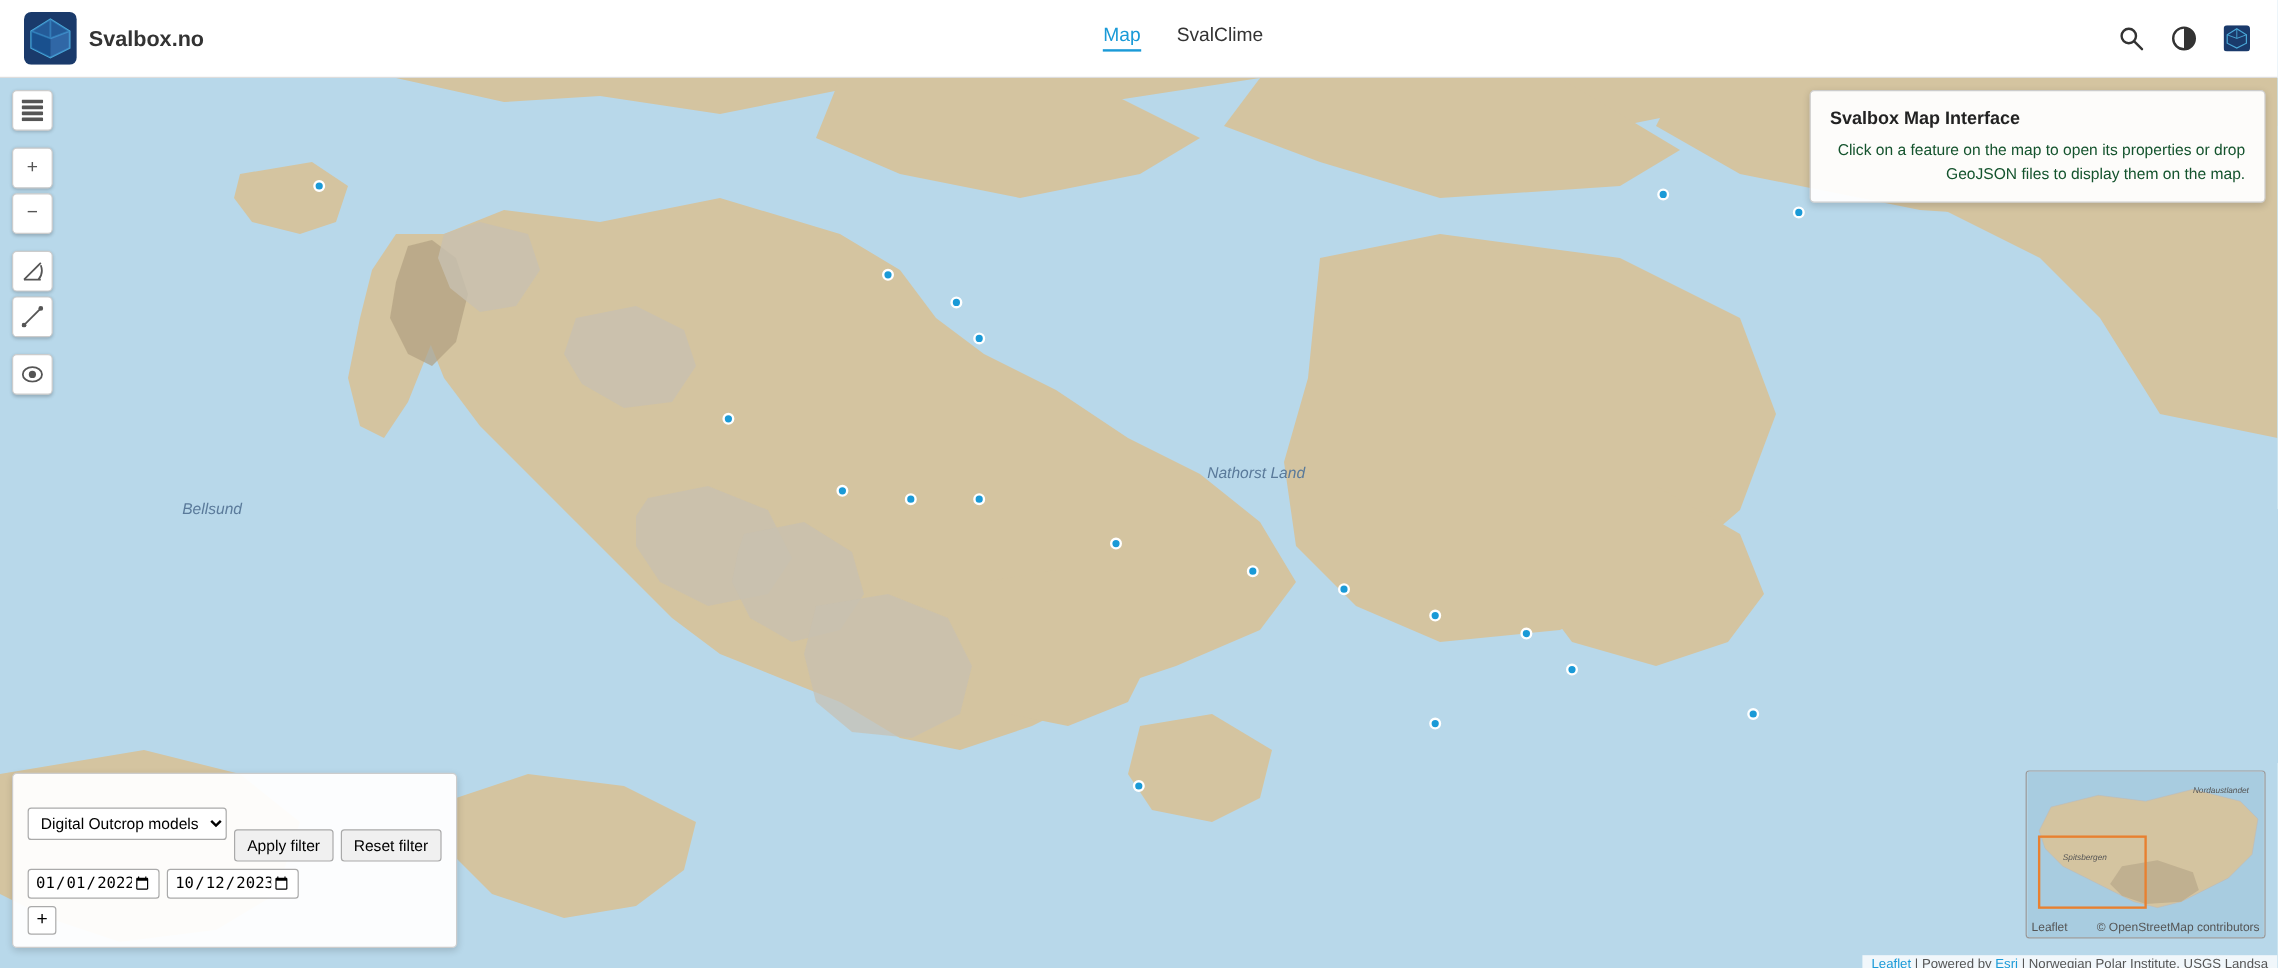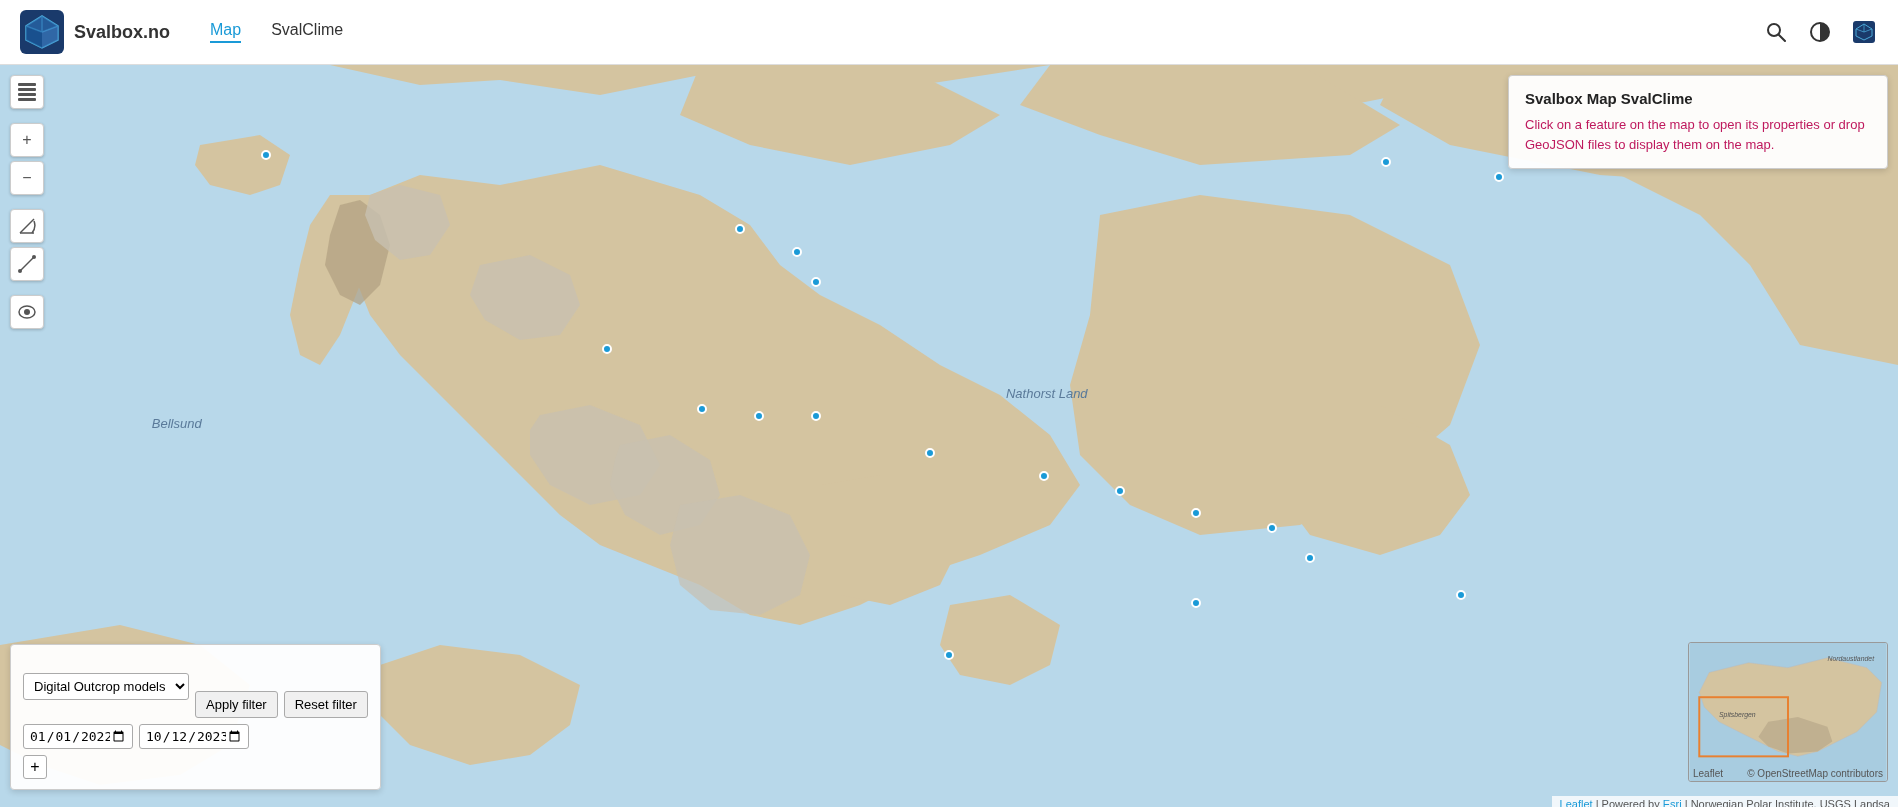--- a/index.html
+++ b/index.html
@@ -28,21 +28,21 @@
     }
     #logo-text {
       font-size: 18px;
       font-weight: bold;
       color: #333;
     }
     #nav {
       display: flex;
       gap: 30px;
       flex: 1;
-      justify-content: flex-start;
+      justify-content: center;
     }
     .nav-link {
       font-size: 16px;
       color: #333;
       text-decoration: none;
       cursor: pointer;
     }
     .nav-link.active {
       color: #1a9ad7;
       border-bottom: 2px solid #1a9ad7;
@@ -120,22 +120,23 @@
       box-shadow: 0 2px 6px rgba(0,0,0,0.15);
     }
     #info-panel h3 {
       font-size: 15px;
       font-weight: bold;
       margin-bottom: 8px;
       color: #222;
     }
     #info-panel p {
       font-size: 13px;
-      color: #be185d;
+      color: #14532d;
       line-height: 1.5;
+      text-align: right;
     }
 
     
     #filter-panel {
       position: absolute;
       bottom: 22px;
       left: 10px;
       background: rgba(255,255,255,0.95);
       border: 1px solid #ccc;
       border-radius: 4px;
@@ -398,21 +399,21 @@
   <div class="data-point" style="top:60%;left:63%"></div>
   <div class="data-point" style="top:62%;left:67%"></div>
   <div class="data-point" style="top:66%;left:69%"></div>
   <div class="data-point" style="top:72%;left:63%"></div>
   <div class="data-point" style="top:71%;left:77%"></div>
   <div class="data-point" style="top:79%;left:50%"></div>
   <div class="data-point" style="top:13%;left:73%"></div>
   <div class="data-point" style="top:15%;left:79%"></div>
 
   <div id="info-panel">
-    <h3>Svalbox Map SvalClime</h3>
+    <h3>Svalbox Map Interface</h3>
     <p>Click on a feature on the map to open its properties or drop GeoJSON files to display them on the map.</p>
   </div>
 
   <div id="filter-panel">
     <div id="filter-row1">
       <select class="filter-select">
         <option>Digital Outcrop models</option>
       </select>
       <button class="filter-btn">Apply filter</button>
       <button class="filter-btn">Reset filter</button>

